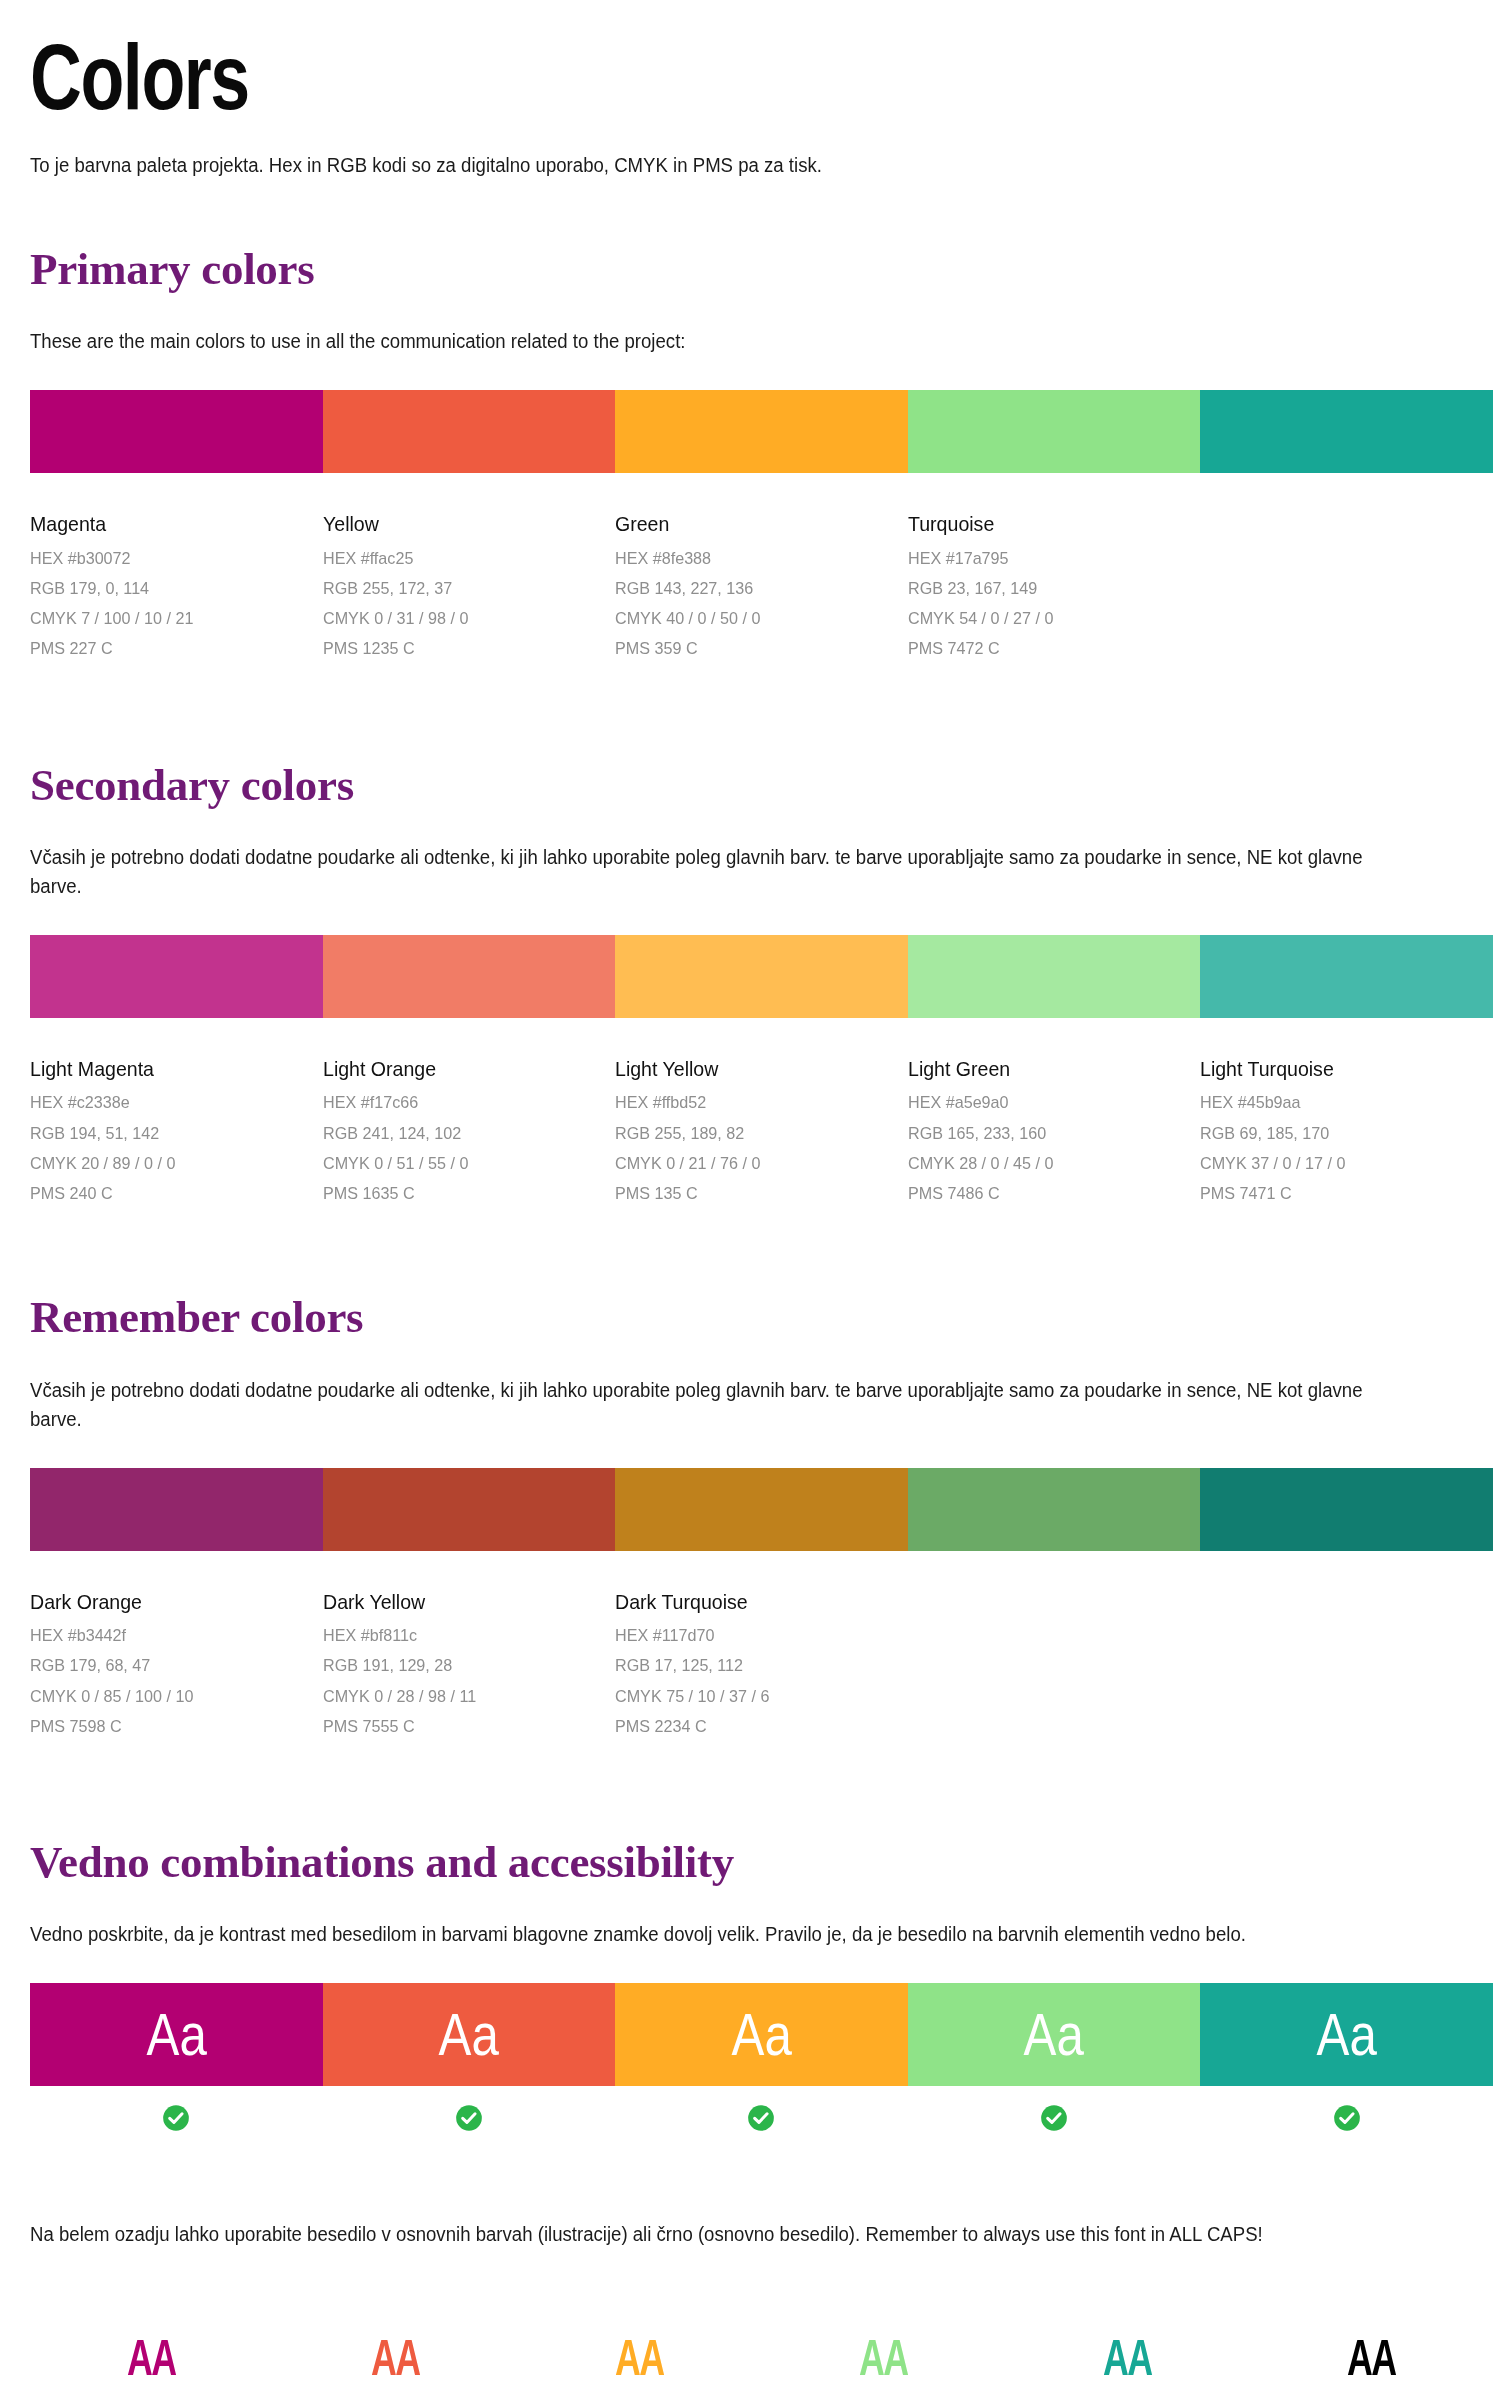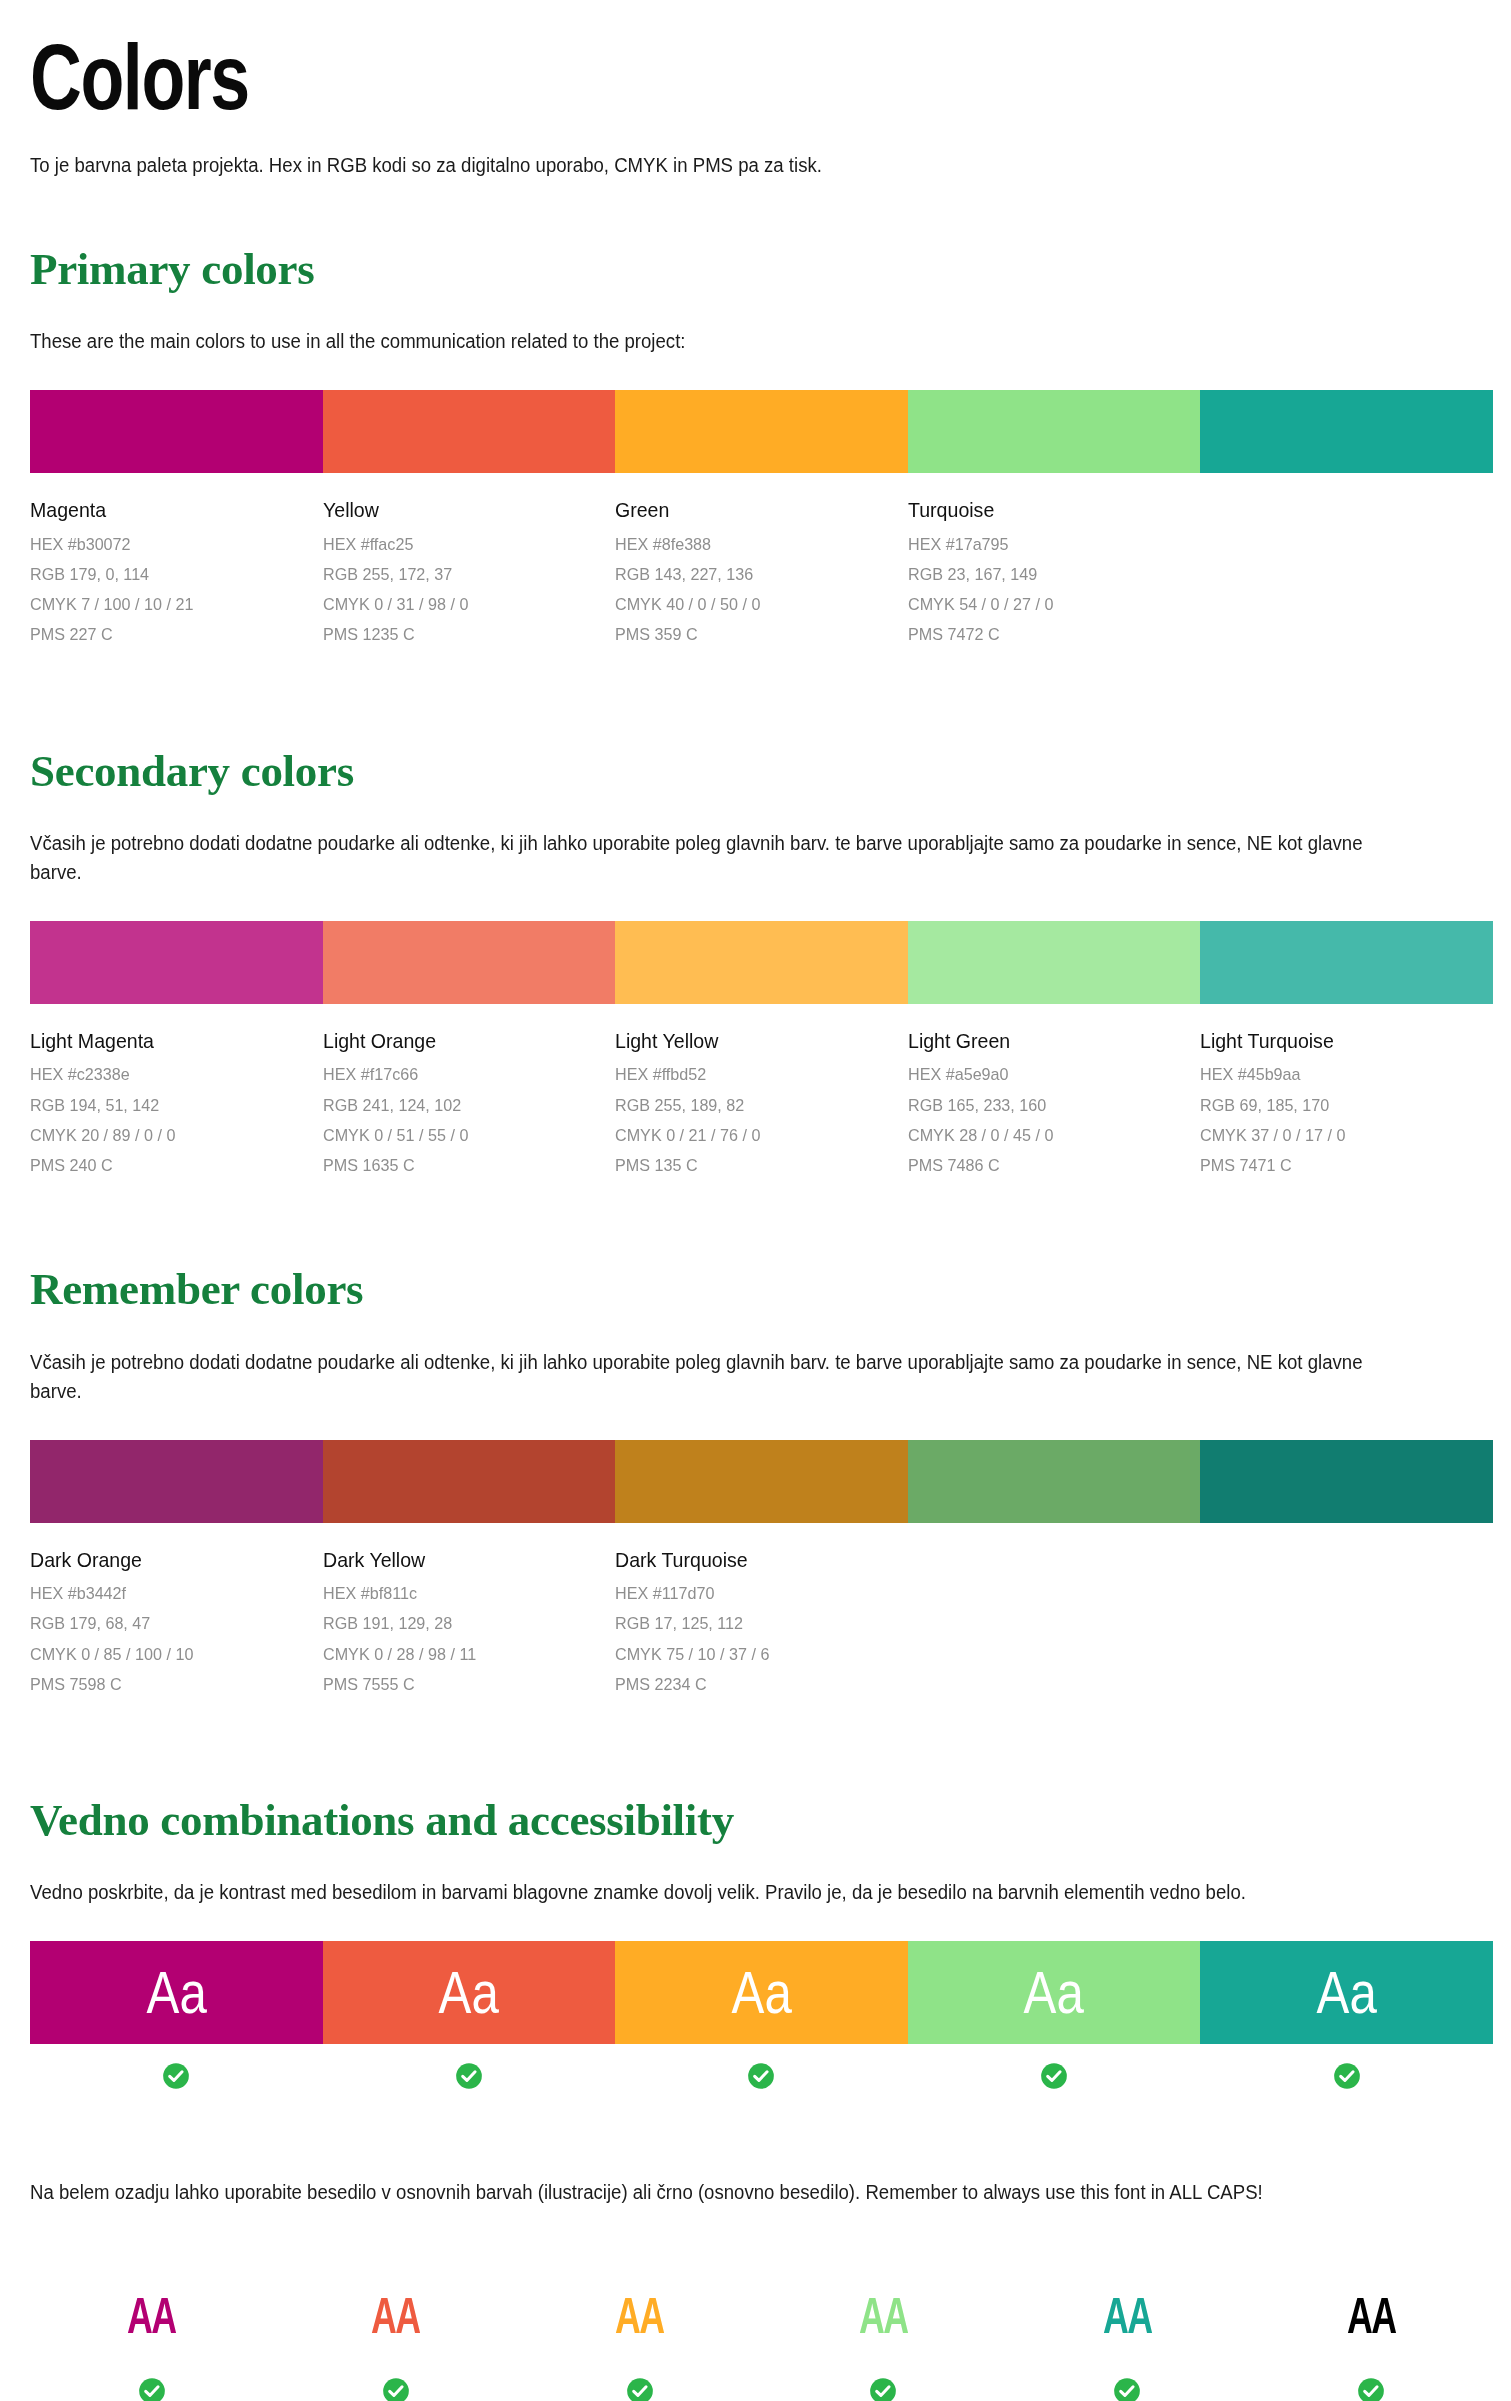--- a/index.html
+++ b/index.html
@@ -37,21 +37,21 @@
     margin-top: 28px;
     font-family: "Liberation Sans Narrow", "Liberation Sans", sans-serif;
     transform: scaleX(0.93);
     transform-origin: left center;
   }
   h2.section-title {
     font-family: "Liberation Serif", serif;
     font-weight: 700;
     font-size: 45px;
     line-height: 1.05;
-    color: #15803d;
+    color: #701a75;
     letter-spacing: -0.3px;
   }
   .section-desc {
     font-size: 20px;
     color: #1b1b1b;
     line-height: 1.45;
     max-width: 1451px;
     font-family: "Liberation Sans Narrow", "Liberation Sans", sans-serif;
     transform: scaleX(0.93);
     transform-origin: left center;
@@ -63,21 +63,21 @@
     grid-template-columns: repeat(5, 1fr);
     width: 1463px;
     height: 83px;
   }
   .swatch-band { width: 100%; height: 100%; }
 
   .spec-row {
     display: grid;
     grid-template-columns: repeat(5, 1fr);
     width: 1463px;
-    margin-top: 25px;
+    margin-top: 39px;
   }
   .spec-cell { padding-right: 24px; }
   .spec-name {
     font-size: 20.6px;
     color: #111;
     font-weight: 400;
     font-family: "Liberation Sans Narrow", "Liberation Sans", sans-serif;
     margin-bottom: 13.3px;
     transform: scaleX(0.95);
     transform-origin: left center;

